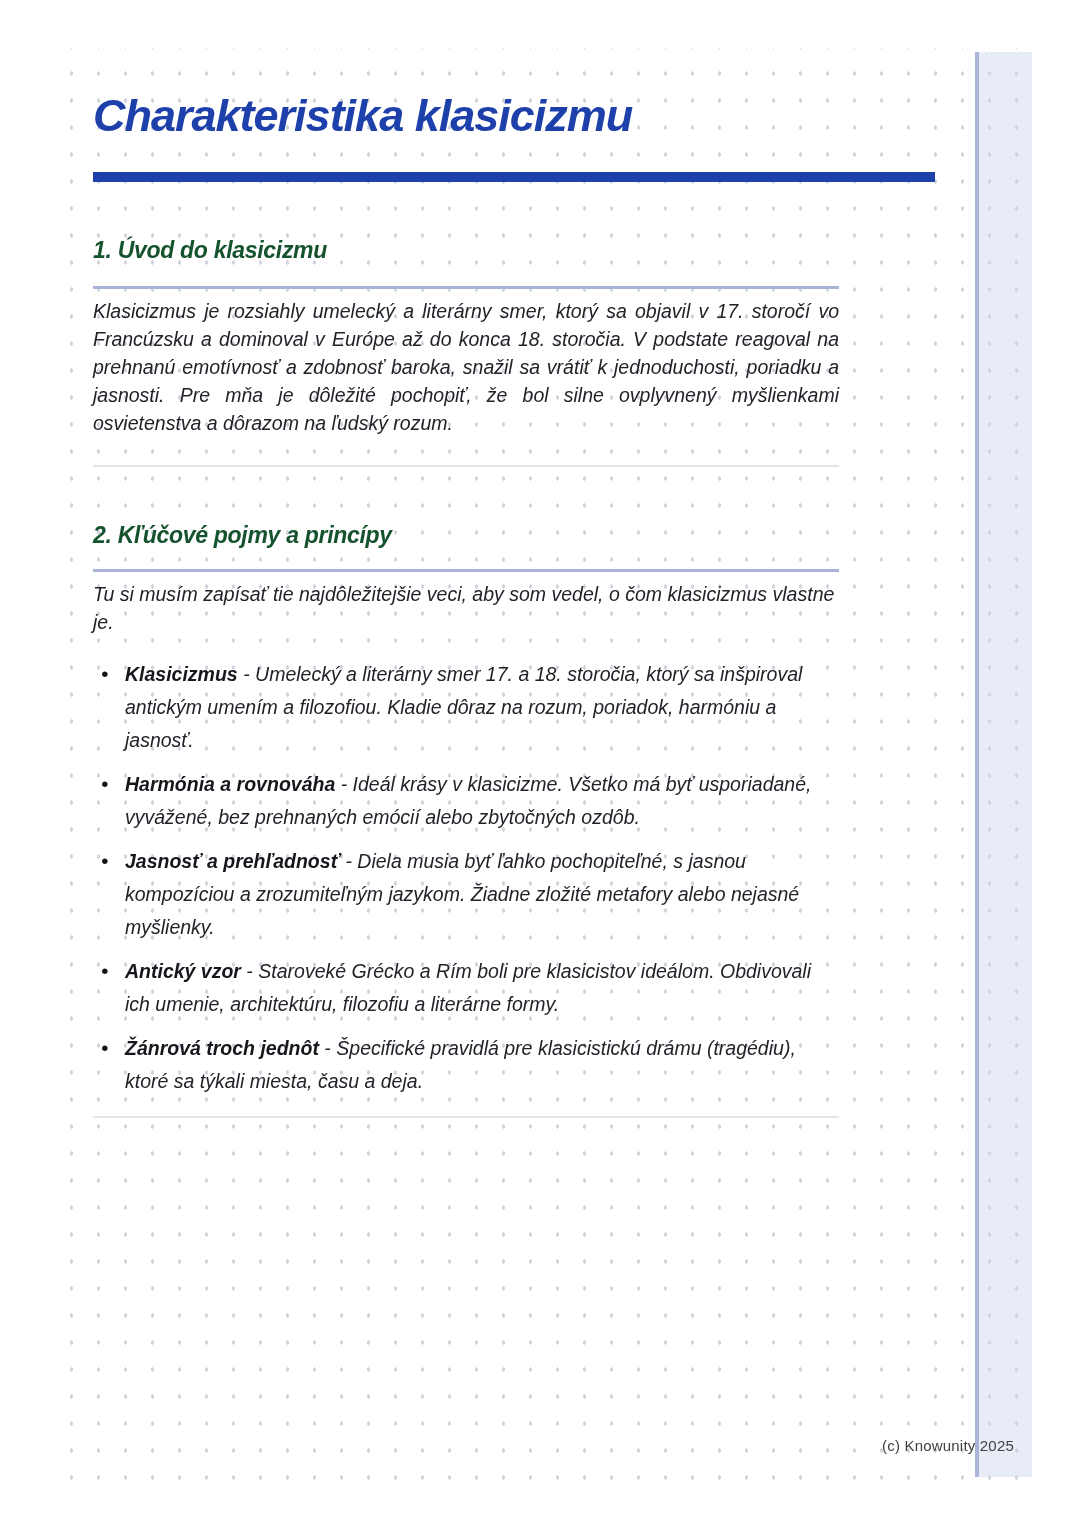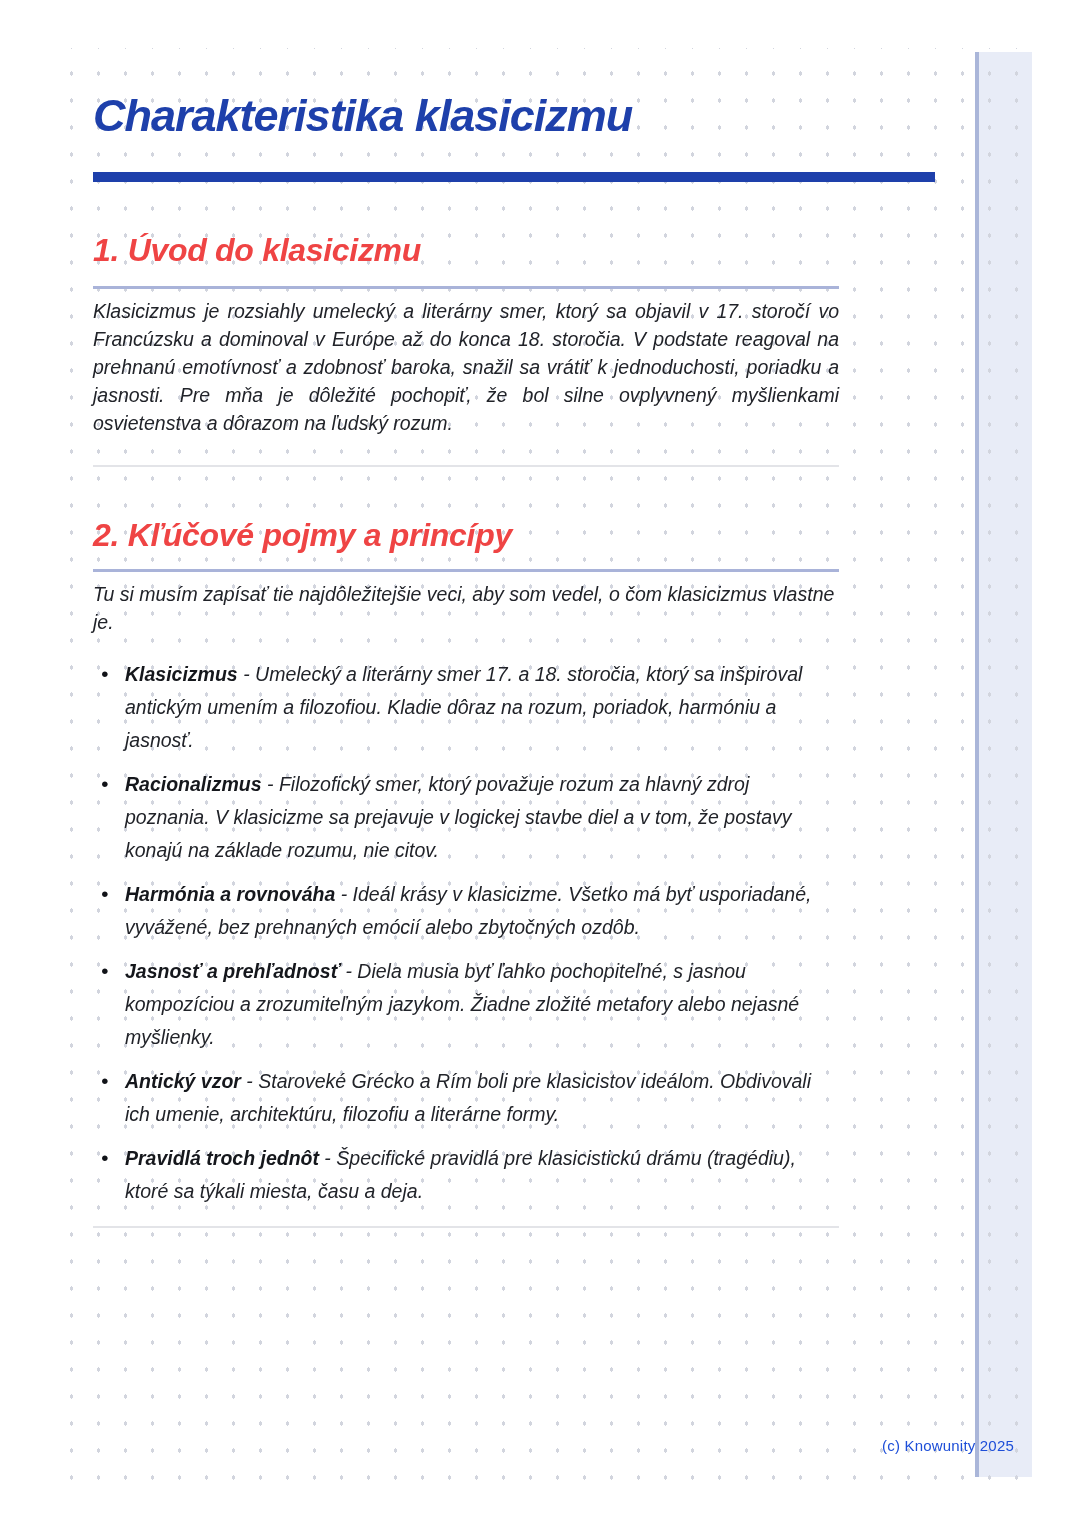--- a/index.html
+++ b/index.html
@@ -45,25 +45,25 @@
     letter-spacing:-1px;
     color:#1e40ab;
   }
   .title-rule {
     width:842px;
     height:10px;
     background:#1e40ab;
     margin-top:30px;
   }
   h2.section-heading {
-    font-size:32px;
+    font-size:23px;
     line-height:40px;
     font-weight:bold;
     letter-spacing:-0.3px;
-    color:#ef4444;
+    color:#14532d;
   }
   .s1-heading { margin-top:48px; }
   .s2-heading { margin-top:48px; }
   .heading-underline {
     width:100%;
     height:3px;
     background:#a9b3d9;
   }
   .u1 { margin-top:16px; }
   .u2 { margin-top:14px; }
@@ -99,21 +99,21 @@
     left:8px; top:-1px;
     font-size:21px;
     color:#111318;
   }
   .term { font-weight:bold; color:#15171c; }
   .watermark {
     position:absolute;
     top:1437px;
     right:66px;
     font-size:15px;
-    color:#1d4ed8;
+    color:#404040;
     z-index:3;
     letter-spacing:0.2px;
   }
 </style>
 </head>
 <body>
 
 <div class="side-panel"></div>
 <div class="dot-grid"></div>
 
@@ -127,24 +127,23 @@
   <p class="body-par justified">Klasicizmus je rozsiahly umelecký a literárny smer, ktorý sa objavil v 17. storočí vo Francúzsku a dominoval v Európe až do konca 18. storočia. V podstate reagoval na prehnanú emotívnosť a zdobnosť baroka, snažil sa vrátiť k jednoduchosti, poriadku a jasnosti. Pre mňa je dôležité pochopiť, že bol silne ovplyvnený myšlienkami osvietenstva a dôrazom na ľudský rozum.</p>
 
   <div class="divider d1"></div>
 
   <h2 class="section-heading s2-heading">2. Kľúčové pojmy a princípy</h2>
   <div class="heading-underline u2"></div>
   <p class="body-par">Tu si musím zapísať tie najdôležitejšie veci, aby som vedel, o čom klasicizmus vlastne je.</p>
 
   <ul class="term-list">
     <li><span class="term">Klasicizmus</span><span> - </span><span>Umelecký a literárny smer 17. a 18. storočia, ktorý sa inšpiroval antickým umením a filozofiou. Kladie dôraz na rozum, poriadok, harmóniu a jasnosť.</span></li>
-    <li><span class="term">Racionalizmus</span><span> - </span><span>Filozofický smer, ktorý považuje rozum za hlavný zdroj poznania. V klasicizme sa prejavuje v logickej stavbe diel a v tom, že postavy konajú na základe rozumu, nie citov.</span></li>
     <li><span class="term">Harmónia a rovnováha</span><span> - </span><span>Ideál krásy v klasicizme. Všetko má byť usporiadané, vyvážené, bez prehnaných emócií alebo zbytočných ozdôb.</span></li>
     <li><span class="term">Jasnosť a prehľadnosť</span><span> - </span><span>Diela musia byť ľahko pochopiteľné, s jasnou kompozíciou a zrozumiteľným jazykom. Žiadne zložité metafory alebo nejasné myšlienky.</span></li>
     <li><span class="term">Antický vzor</span><span> - </span><span>Staroveké Grécko a Rím boli pre klasicistov ideálom. Obdivovali ich umenie, architektúru, filozofiu a literárne formy.</span></li>
-    <li><span class="term">Pravidlá troch jednôt</span><span> - </span><span>Špecifické pravidlá pre klasicistickú drámu (tragédiu), ktoré sa týkali miesta, času a deja.</span></li>
+    <li><span class="term">Žánrová troch jednôt</span><span> - </span><span>Špecifické pravidlá pre klasicistickú drámu (tragédiu), ktoré sa týkali miesta, času a deja.</span></li>
   </ul>
 
   <div class="divider d2"></div>
 
 </div>
 
 <div class="watermark">(c) Knowunity 2025</div>
 
 </body></html>

